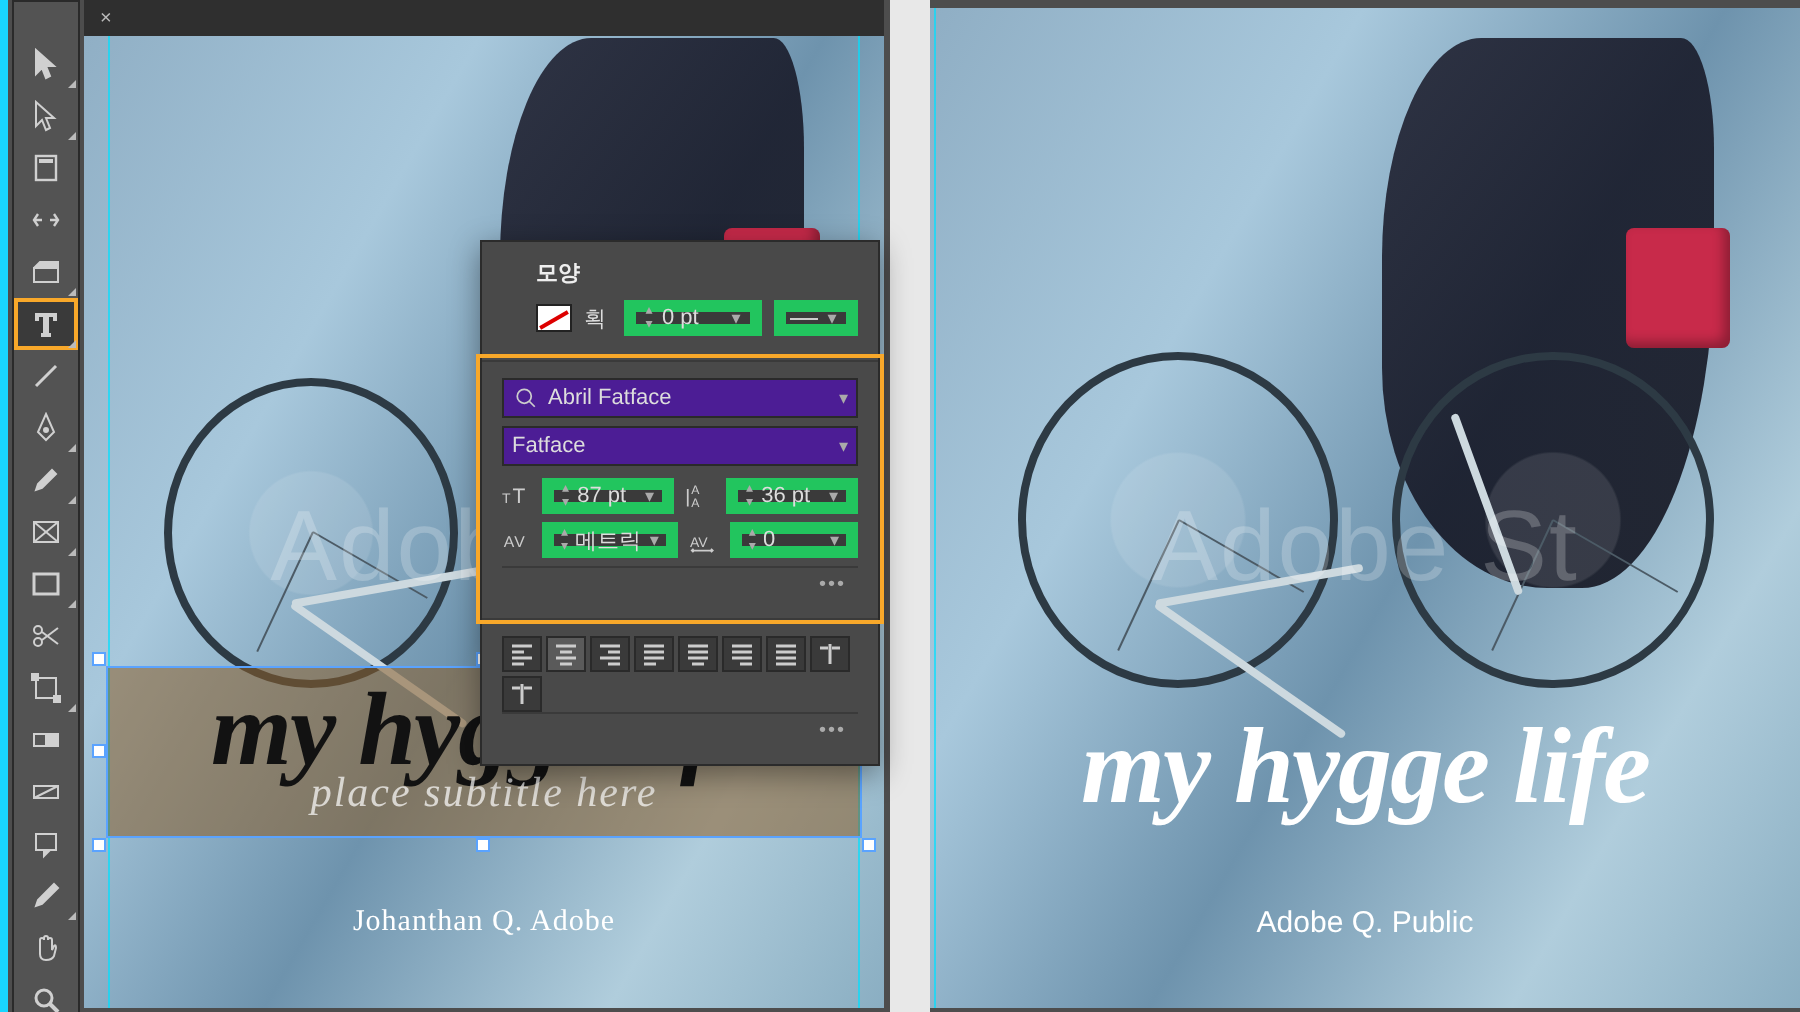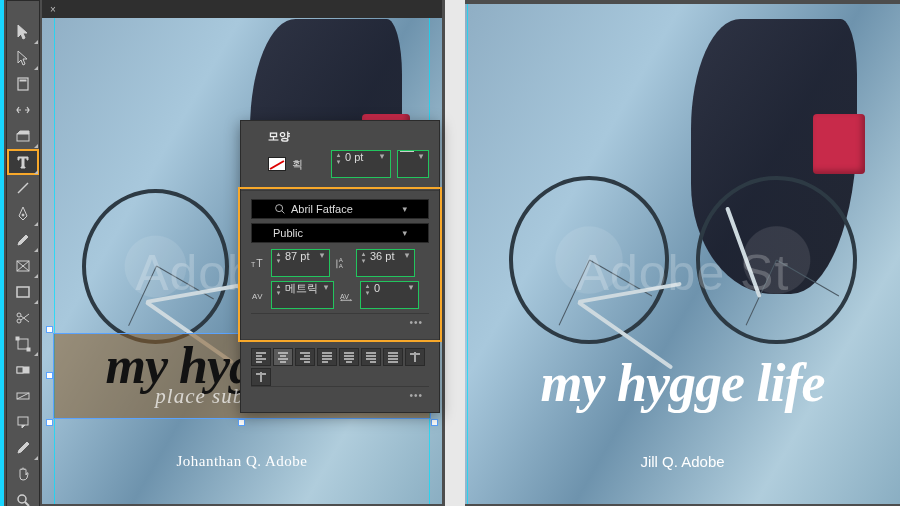--- a/index.html
+++ b/index.html
@@ -156,31 +156,31 @@
   .panel-section:first-child { border-top:none;padding-left:27px; }
   .panel-heading { font-weight:bold; margin-bottom:6px; color:#eee; }
   .row { display:flex; align-items:center; gap:6px; margin:4px 0; }
   .swatch-box {
     width:18px; height:14px; border:1px solid #222; display:inline-block; position:relative;
   }
   .swatch-fill { background:#fff; }
   .swatch-none { background:#fff; }
   .swatch-none::after { content:''; position:absolute; left:0; top:6px; right:0; height:2px; background:#d00; transform:rotate(-30deg);}
   .num-field {
-    display:flex; align-items:flex-start; background:#3a3a3a; border:1px solid #22c55e; height:28px; padding:0 2px;
+    display:flex; align-items:center; background:#3a3a3a; border:6px solid #22c55e; height:18px; padding:0 2px;
     min-width:44px; gap:2px;
   }
   .num-field .stepper { width:9px; display:flex; flex-direction:column; }
   .num-field .stepper div { height:7px; font-size:7px; line-height:7px; text-align:center; color:#aaa; cursor:pointer; }
   .num-field input {
     background:transparent; border:none; color:#ddd; width:30px; font-size:11px; outline:none;
   }
   .num-field .dd { width:10px; text-align:center; color:#aaa; font-size:9px; cursor:pointer; }
   .select {
-    display:flex; align-items:center; background:#000000; border:1px solid #2a2a2a; height:20px; padding:0 21px;
+    display:flex; align-items:center; background:#4c1d95; border:1px solid #2a2a2a; height:20px; padding:0 4px;
     justify-content:space-between; cursor:pointer;
   }
   .select .dd { color:#aaa; font-size:9px; }
   .icon-mini { width:14px; height:14px; display:inline-flex; align-items:center; justify-content:center; }
   .icon-mini svg { width:14px; height:14px; fill:#ccc; }
   .character-highlight {
     outline: 2px solid #f8a82a;
     outline-offset: 1px;
     padding:8px 10px;
   }
@@ -398,21 +398,21 @@
               <svg viewBox="0 0 16 16">
                 <circle cx="7" cy="7" r="4" fill="none" stroke="#ccc"></circle>
                 <line x1="10" y1="10" x2="13" y2="13" stroke="#ccc"></line>
               </svg>
             </span>
           <span>Abril Fatface</span>
         </span>
         <span class="dd">▾</span>
       </div>
       <div class="select" style="margin-bottom:6px">
-        <span>Public</span>
+        <span>Fatface</span>
         <span class="dd">▾</span>
       </div>
       <div class="row">
         <span class="icon-mini">
             <svg viewBox="0 0 16 16">
               <text x="0" y="12" font-size="8" fill="#ccc">T</text>
               <text x="6" y="12" font-size="12" fill="#ccc">T</text>
             </svg>
           </span>
         <div class="num-field">
@@ -565,15 +565,15 @@
           <div class="f1"></div>
           <div class="f2"></div>
           <div class="f3"></div>
         </div>
     </div>
     <div class="cyan-guide-v" style="left:2px"></div>
     <div class="watermark">Adobe St</div>
     <div class="title-final">
       <div class="t1">my hygge life</div>
     </div>
-    <div class="author-right">Jill Q. Adobe</div>
+    <div class="author-right">Adobe Q. Public</div>
   </div>
 </div>
 
 </body></html>

